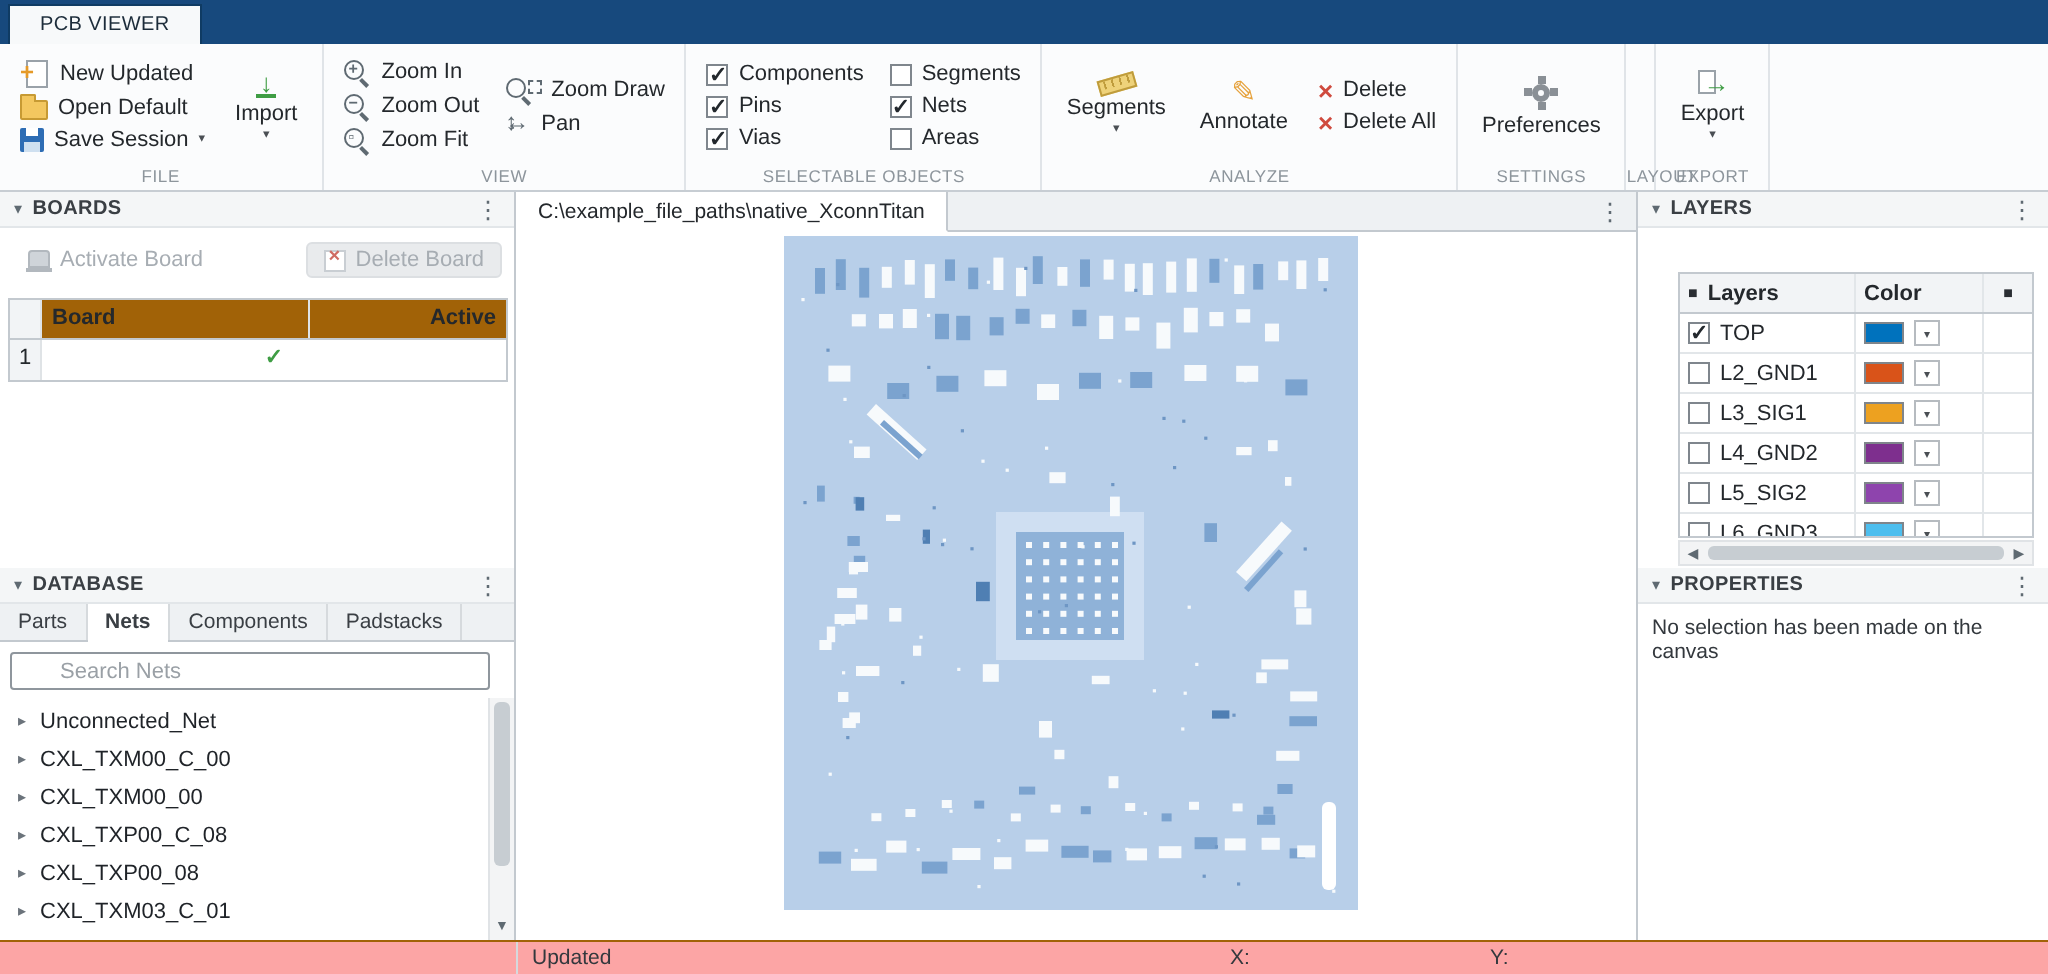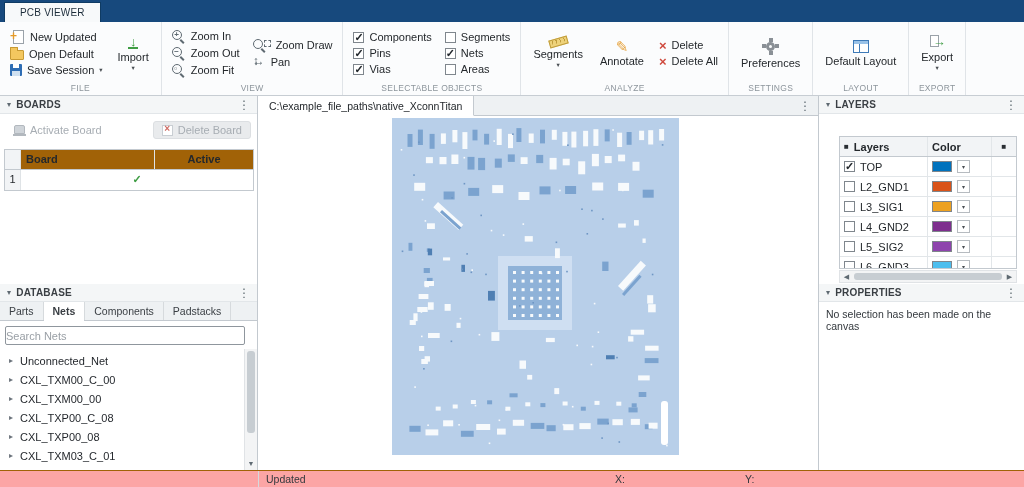--- a/index.html
+++ b/index.html
@@ -91,32 +91,32 @@
   .ic-delboard{width:11px;height:11px;background:#fff;border:1px solid #c9ced3;position:relative}
   .ic-delboard::after{content:"×";position:absolute;left:1.5px;top:-2.5px;color:#cf6b63;font-weight:bold;font-size:10px}
 
   .boards-table{position:absolute;top:53px;left:4px;width:250px;border:1px solid #c3c9cf;background:#fff}
   .bt-row{display:flex;height:20px;align-items:stretch}
   .bt-head{background:#a16207;font-weight:bold;border-bottom:1px solid #c3c9cf}
   .bt-c{display:flex;align-items:center;padding:0 5px;border-right:1px solid #dfe3e6;overflow:hidden;
         white-space:nowrap;text-overflow:ellipsis;display:block;line-height:19px}
   .bt-c.num{width:16px;background:#f2f4f6;text-align:center;padding:0;flex:none}
   .bt-c.board{width:134px;flex:none}
-  .bt-c.active{flex:1;border-right:none;text-align:center}
+  .bt-c.active{flex:1;border-right:none;text-align:right}
   .bt-row:not(.bt-head) .bt-c.active{text-align:center}
   .green-check{color:#3f9d44;font-weight:bold}
 
   
   #database-section{position:absolute;top:188px;left:0;right:0;bottom:0}
   .db-tabs{position:absolute;top:18px;left:0;right:0;height:19px;display:flex;background:#eef1f3;border-bottom:1px solid #c3c9cf}
   .db-tab{padding:0 9px;display:flex;align-items:center;font-size:10.5px;color:#3a3f44;border-right:1px solid #d6dadd}
   .db-tab.active{background:#fff;position:relative;font-weight:bold}
   .db-tab.active::after{content:"";position:absolute;left:0;right:0;bottom:-1px;height:1px;background:#fff}
   .db-search{position:absolute;top:42px;left:5px;right:12px;height:19px;border:1px solid #8f969d;border-radius:2px;
-             padding:0 0;font-size:11px;font-family:"Liberation Sans",sans-serif;color:#24282c;outline:none}
+             padding:0 24px;font-size:11px;font-family:"Liberation Sans",sans-serif;color:#24282c;outline:none}
   .db-search::placeholder{color:#9aa0a6}
   .db-list{position:absolute;top:67px;left:0;right:13px;bottom:0;overflow:hidden}
   .db-item{height:19px;display:flex;align-items:center;padding-left:9px;gap:7px;font-size:11px;color:#1f2328}
   .db-item .arrow{color:#6b737b;font-size:8px;flex:none}
   .db-vscroll{position:absolute;top:65px;right:0;width:13px;bottom:0;background:#f3f4f5;border-left:1px solid #e0e3e6}
   .db-vthumb{position:absolute;left:2px;right:2px;top:2px;height:82px;background:#c7cdd2;border-radius:3px}
   .db-down{position:absolute;left:0;right:0;bottom:0;height:13px;display:flex;align-items:center;justify-content:center;
            font-size:7px;color:#5f6a72}
 
   
@@ -286,24 +286,20 @@
 
   <div class="ts-section">
     <div class="big-btn">
       <span class="ic-gear"></span>
       <span>Preferences</span>
     </div>
     <div class="ts-label">SETTINGS</div>
   </div>
 
   <div class="ts-section">
-    <div class="big-btn">
-      <span class="ic-layout"></span>
-      <span>Default Layout</span>
-    </div>
     <div class="ts-label">LAYOUT</div>
   </div>
 
   <div class="ts-section">
     <div class="big-btn">
       <span class="ic-export">
           <span class="pg"></span>
           <span class="ar">→</span>
         </span>
       <span>Export</span>

